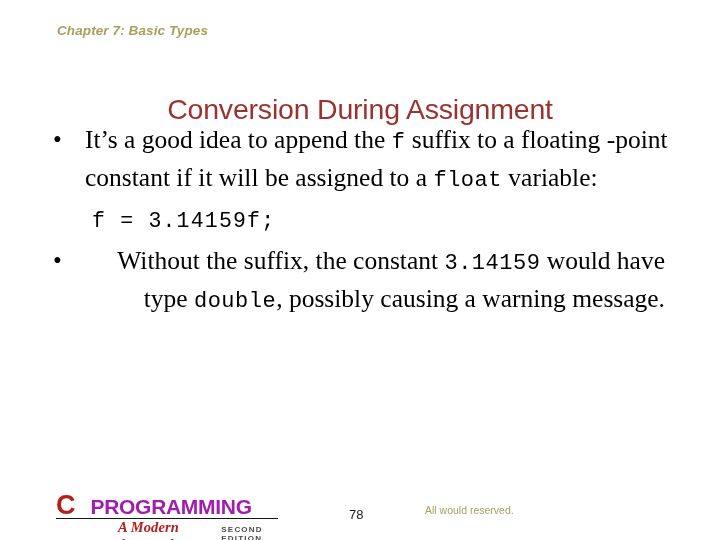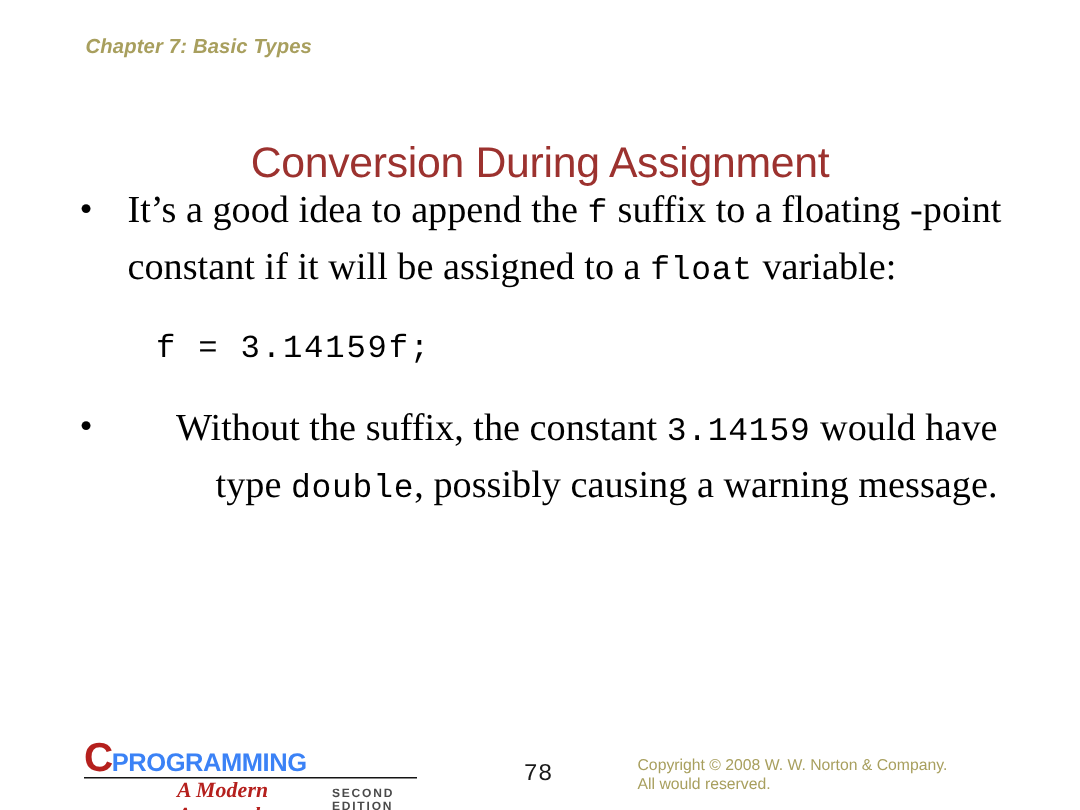--- a/index.html
+++ b/index.html
@@ -89,21 +89,21 @@
   }
 
   code, .code {
     font-family: "Liberation Mono", "DejaVu Sans Mono", monospace;
     font-size: 22px;
     letter-spacing: 0.5px;
     color: #000000;
   }
 
   .code-line {
-    margin: 16px;
+    margin: 4px;
     padding-left: 88px;
     font-family: "Liberation Mono", "DejaVu Sans Mono", monospace;
     font-size: 21.5px;
     line-height: 35px;
     letter-spacing: 1.2px;
     color: #000000;
     white-space: pre;
   }
 
   .spacer-line { height: 2px; }
@@ -131,25 +131,25 @@
     font-family: "Liberation Sans", "DejaVu Sans", sans-serif;
     font-weight: bold;
     font-size: 27px;
     line-height: 22px;
     color: #b5201d;
     letter-spacing: -1px;
   }
   .logo-word {
     font-family: "Liberation Sans", "DejaVu Sans", sans-serif;
     font-weight: bold;
-    font-size: 17px;
+    font-size: 21px;
     line-height: 22px;
-    color: #3b82f6;
+    color: #a21caf;
     letter-spacing: -0.3px;
-    margin-left: 0px;
+    margin-left: 16px;
   }
   .logo-rule {
     position: absolute;
     left: 0;
     top: 24px;
     width: 222px;
     height: 1px;
     background: #141414;
   }
   .logo-row-sub {
@@ -174,22 +174,22 @@
     color: #4a4a4a;
     letter-spacing: 1.2px;
     margin-left: 10px;
     text-transform: uppercase;
   }
 
   .page-number {
     position: absolute;
     left: 349px;
     top: 507px;
-    font-family: Liberation Mono, monospace;
-    font-size: 16px;
+    font-family: Liberation Sans, sans-serif;
+    font-size: 13px;
     color: #1a1a1a;
   }
 
   .copyright-block {
     position: absolute;
     left: 425px;
     top: 504px;
     font-family: "Liberation Sans", "DejaVu Sans", sans-serif;
     font-size: 10.5px;
     line-height: 12.5px;
@@ -234,19 +234,18 @@
       <div class="logo-rule"></div>
       <div class="logo-row-sub">
         <span class="logo-tagline">A Modern Approach</span>
         <span class="logo-edition">Second Edition</span>
       </div>
     </div>
 
     <div class="page-number">78</div>
 
     <div class="copyright-block">
-      <div>Copyright © 2008 W. W. Norton &amp; Company.</div>
       <div>All would reserved.</div>
     </div>
 
   </div>
 
 </div>
 
 </body></html>

